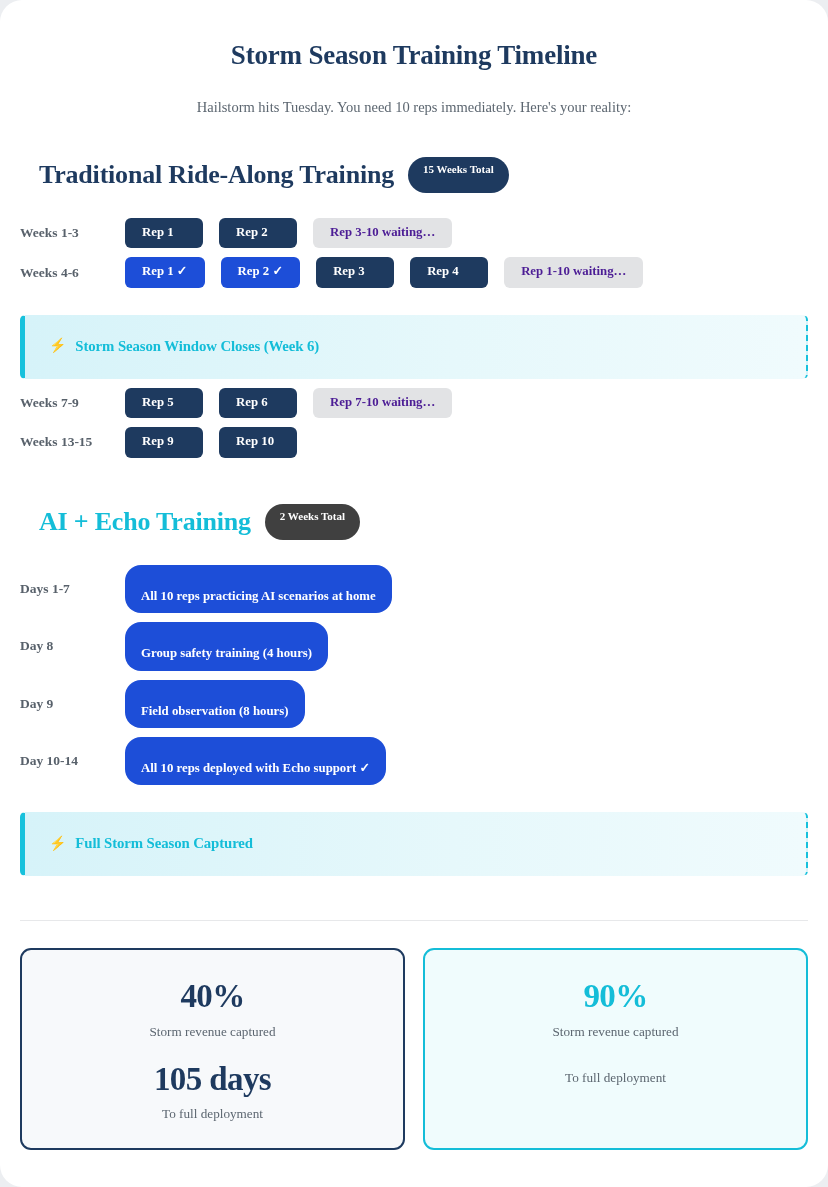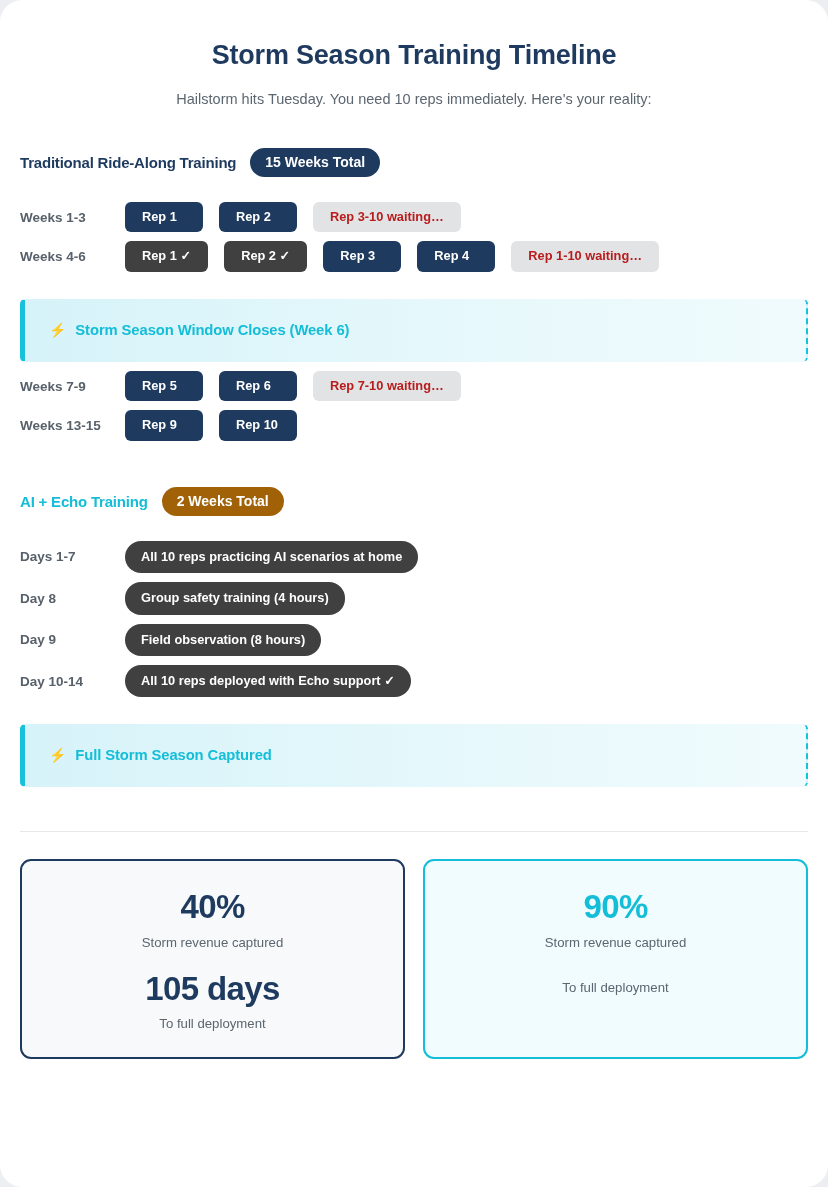--- a/index.html
+++ b/index.html
@@ -12,69 +12,71 @@
     -webkit-font-smoothing: antialiased;
   }
 
   .page-card {
     position: relative;
     width: 828px;
     height: 1187px;
     background: #ffffff;
     border-radius: 22px;
     overflow: hidden;
+    font-family: Liberation Serif, serif;
   }
 
   .inner {
     padding: 34px 20px 0 20px;
   }
 
   
   .page-title {
     text-align: center;
     font-size: 27px;
     font-weight: bold;
     color: #1e3a5f;
     letter-spacing: -0.2px;
     margin-top: 6px;
   }
   .page-subtitle {
     text-align: center;
     font-size: 14.5px;
     color: #5c6670;
-    margin-top: 20px;
+    margin-top: 28px;
   }
 
   
   .section-head {
     display: flex;
     align-items: center;
     gap: 14px;
   }
   .section-head.traditional { margin-top: 41px; }
   .section-head.echo { margin-top: 46px; }
 
   .section-title {
-    font-size: 15px;
+    font-size: 26px;
     font-weight: bold;
     letter-spacing: -0.2px;
+    margin-left: 19px;
   }
   .section-title.navy { color: #1e3a5f; }
   .section-title.cyan { color: #14bdd8; }
 
   .section-badge {
-    font-size: 14px;
+    font-size: 11px;
     font-weight: bold;
     color: #ffffff;
-    padding: 6px 15px 7px 15px;
+    padding: 6px 15px 18px 15px;
     border-radius: 999px;
     white-space: nowrap;
   }
   .section-badge.navy { background: #1e3a5f; }
-  .section-badge.cyan { background: #a16207; }
+  .section-badge.cyan { background: #404040; }
 
   
   .tl-row {
     display: flex;
     align-items: center;
     margin-top: 9px;
   }
   .tl-row.first { margin-top: 25px; }
 
   .tl-label {
@@ -94,24 +96,24 @@
 
   .chip {
     font-size: 12.8px;
     font-weight: bold;
     padding: 8px 17px 9px 17px;
     border-radius: 6px;
     white-space: nowrap;
     line-height: 1.05;
   }
   .chip.navy  { background: #1e3a5f; color: #ffffff; min-width: 78px; }
-  .chip.cyan  { background: #404040; color: #ffffff; }
-  .chip.muted { background: #e2e3e5; color: #b91c1c; }
-
-  .chip.pill { border-radius: 16px; padding: 9px 16px 10px 16px; }
+  .chip.cyan  { background: #1d4ed8; color: #ffffff; }
+  .chip.muted { background: #e2e3e5; color: #4c1d95; }
+
+  .chip.pill { border-radius: 16px; padding: 25px 16px 10px 16px; }
 
   
   .callout {
     position: relative;
     margin: 27px 0 0 0;
     padding: 22px 24px 23px 24px;
     background: linear-gradient(90deg, #d6f3f9 0%, #e6f8fb 55%, #f0fbfd 100%);
     border-left: 5px solid #17c1dc;
     border-top: 1px dashed rgba(23,193,220,0.0);
     border-bottom: 1px dashed rgba(23,193,220,0.0);

